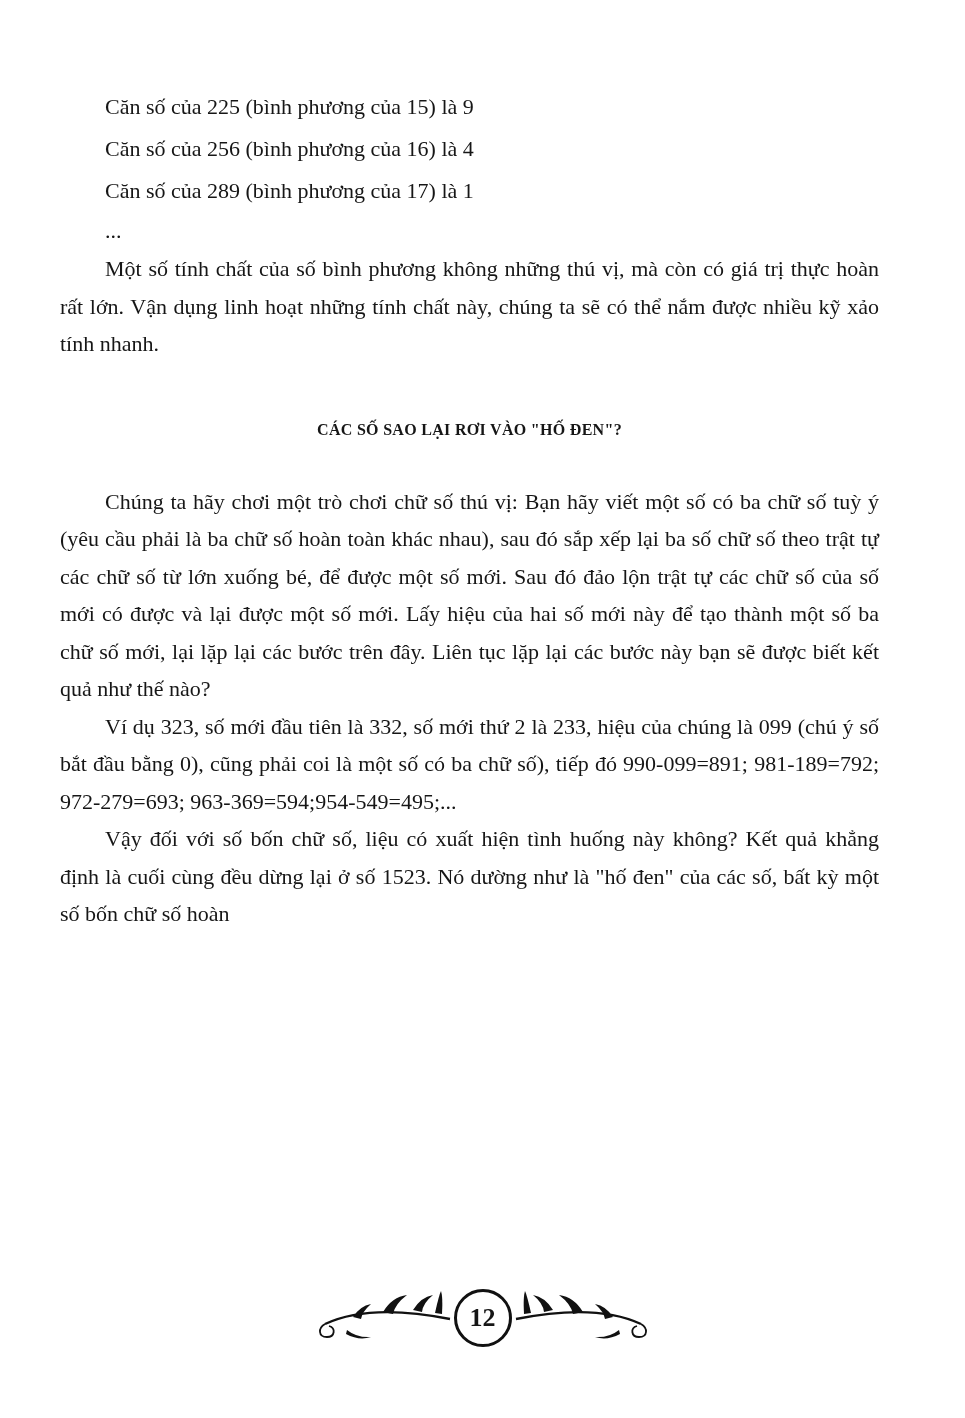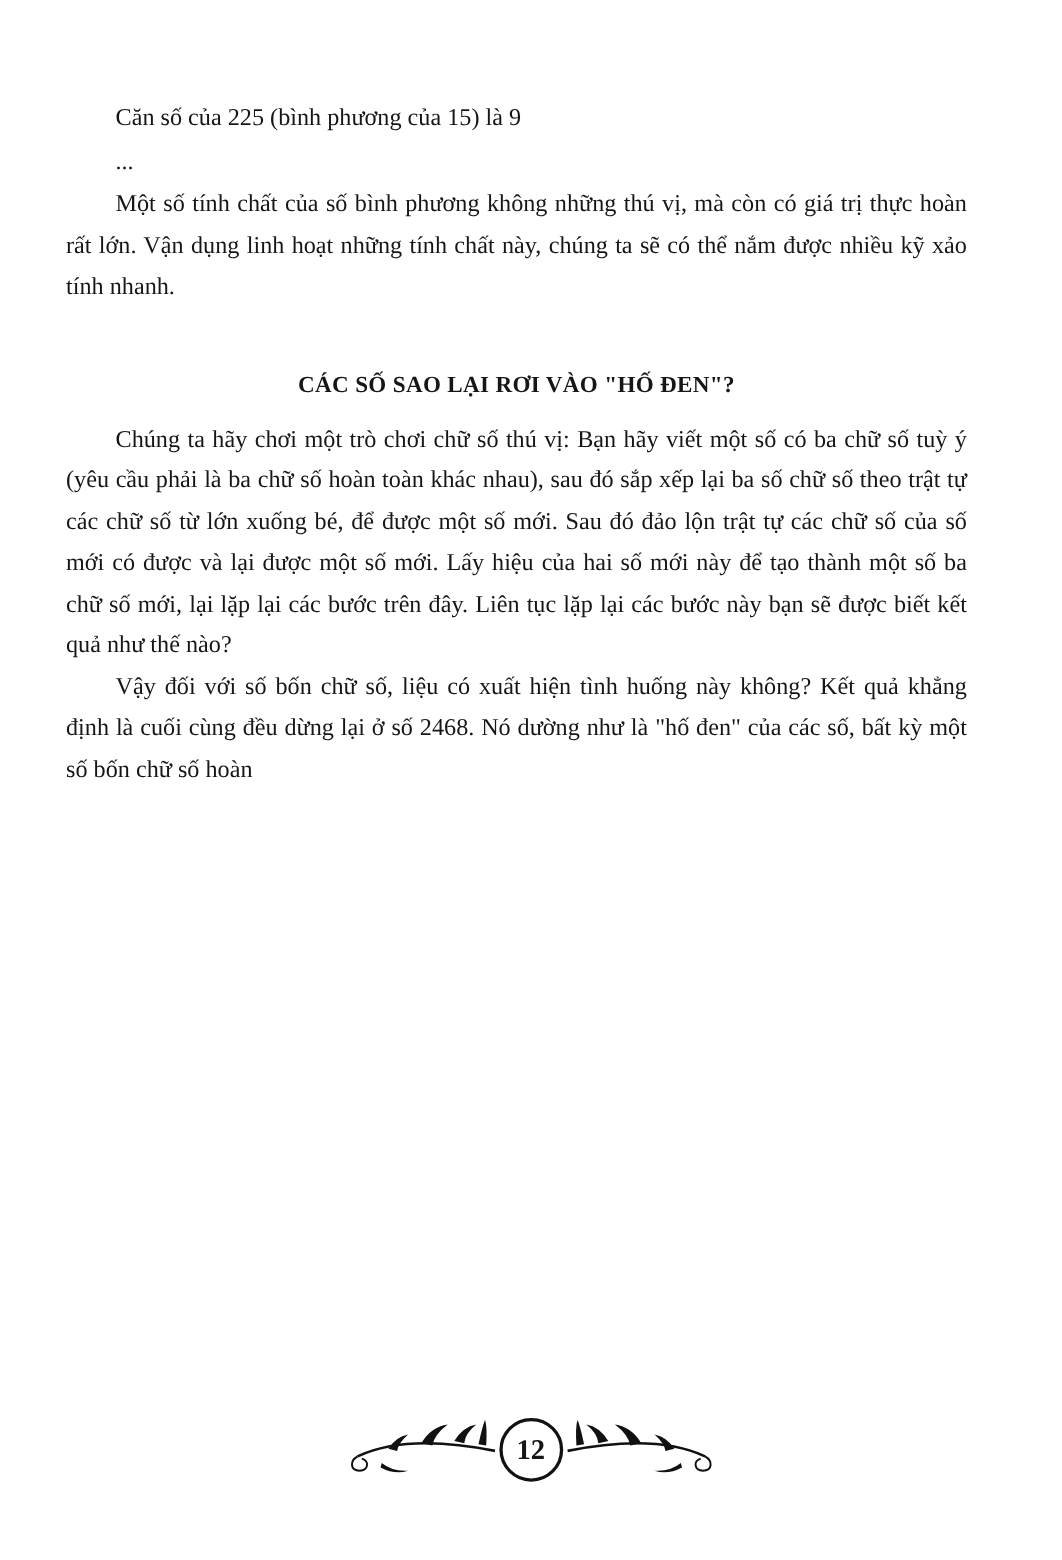--- a/index.html
+++ b/index.html
@@ -28,26 +28,26 @@
     text-indent: 45px;
     margin-bottom: 2px;
   }
   .para {
     font-size: 22px;
     line-height: 37.5px;
     text-align: justify;
     text-indent: 45px;
   }
   .section-heading {
-    font-size: 21px;
+    font-size: 16px;
     font-weight: bold;
     text-align: center;
     letter-spacing: 0.3px;
     margin-top: 58px;
-    margin-bottom: 18px;
+    margin-bottom: 44px;
   }
   .footer {
     position: absolute;
     left: 0;
     bottom: 68px;
     width: 100%;
     display: flex;
     align-items: center;
     justify-content: center;
   }
@@ -67,28 +67,31 @@
   }
   .flourish { display: block; }
   .flourish.right { transform: scaleX(-1); }
 </style>
 </head>
 <body>
 
 <div class="page">
 
   <p class="canso-line">Căn số của 225 (bình phương của 15) là 9</p>
+  <p class="canso-line">Căn số của 256 (bình phương của 16) là 4</p>
+  <p class="canso-line">Căn số của 289 (bình phương của 17) là 1</p>
   <p class="ellipsis-line">...</p>
 
   <p class="para">Một số tính chất của số bình phương không những thú vị, mà còn có giá trị thực hoàn rất lớn. Vận dụng linh hoạt những tính chất này, chúng ta sẽ có thể nắm được nhiều kỹ xảo tính nhanh.</p>
 
   <h2 class="section-heading">CÁC SỐ SAO LẠI RƠI VÀO "HỐ ĐEN"?</h2>
 
   <p class="para">Chúng ta hãy chơi một trò chơi chữ số thú vị: Bạn hãy viết một số có ba chữ số tuỳ ý (yêu cầu phải là ba chữ số hoàn toàn khác nhau), sau đó sắp xếp lại ba số chữ số theo trật tự các chữ số từ lớn xuống bé, để được một số mới. Sau đó đảo lộn trật tự các chữ số của số mới có được và lại được một số mới. Lấy hiệu của hai số mới này để tạo thành một số ba chữ số mới, lại lặp lại các bước trên đây. Liên tục lặp lại các bước này bạn sẽ được biết kết quả như thế nào?</p>
-  <p class="para">Vậy đối với số bốn chữ số, liệu có xuất hiện tình huống này không? Kết quả khẳng định là cuối cùng đều dừng lại ở số 2468. Nó dường như là "hố đen" của các số, bất kỳ một số bốn chữ số hoàn</p>
+  <p class="para">Ví dụ 323, số mới đầu tiên là 332, số mới thứ 2 là 233, hiệu của chúng là 099 (chú ý số bắt đầu bằng 0), cũng phải coi là một số có ba chữ số), tiếp đó 990-099=891; 981-189=792; 972-279=693; 963-369=594;954-549=495;...</p>
+  <p class="para">Vậy đối với số bốn chữ số, liệu có xuất hiện tình huống này không? Kết quả khẳng định là cuối cùng đều dừng lại ở số 1523. Nó dường như là "hố đen" của các số, bất kỳ một số bốn chữ số hoàn</p>
 
 </div>
 
 <div class="footer">
   <svg class="flourish left" width="135" height="64" viewBox="0 0 135 64" xmlns="http://www.w3.org/2000/svg">
     <path d="M8 38 C 38 24, 78 22, 133 33" stroke="#111" stroke-width="2.4" fill="none"></path>
     <path d="M8 38 c -7 4 -7 13 2 13 c 8 0 9 -9 2 -11" stroke="#111" stroke-width="1.8" fill="none"></path>
     <path d="M36 31 q 7 -11 18 -13 q -9 8 -10 15 z" fill="#111"></path>
     <path d="M66 26 q 9 -15 24 -17 q -12 9 -14 19 z" fill="#111"></path>
     <path d="M96 24 q 8 -13 20 -15 q -10 8 -11 17 z" fill="#111"></path>

